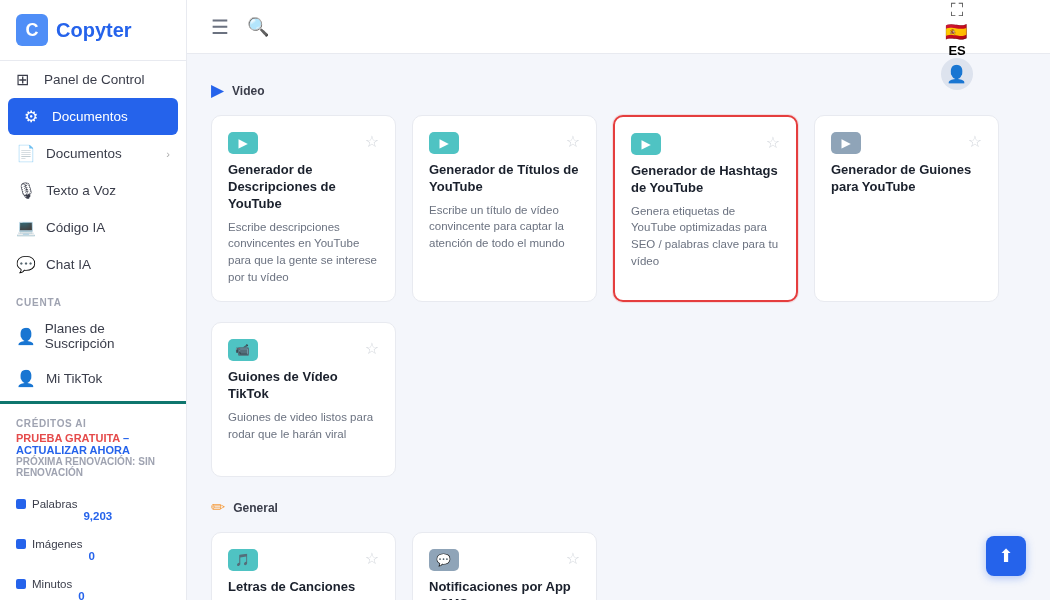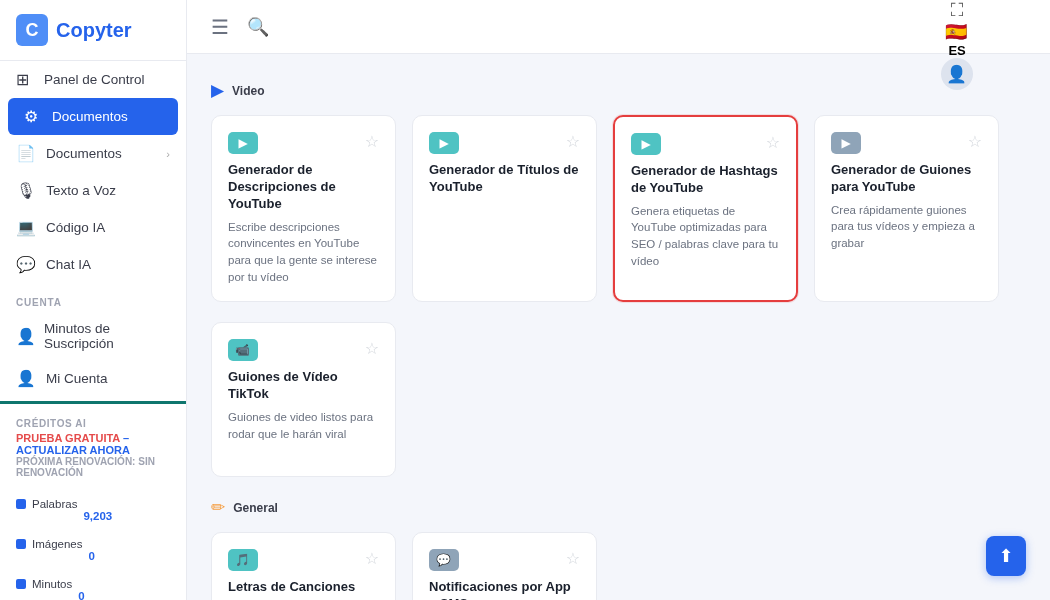--- a/index.html
+++ b/index.html
@@ -154,25 +154,25 @@
     <span>Código IA</span>
   </div>
   <div class="sidebar-item">
     <span class="icon">💬</span>
     <span>Chat IA</span>
   </div>
 
   <div class="sidebar-section-label">CUENTA</div>
   <div class="sidebar-item">
     <span class="icon">👤</span>
-    <span>Minutos de Suscripción</span>
+    <span>Planes de Suscripción</span>
   </div>
   <div class="sidebar-item">
     <span class="icon">👤</span>
-    <span>Mi Cuenta</span>
+    <span>Mi TikTok</span>
   </div>
 
   <div class="sidebar-credits">
     <div class="credits-plan">CRÉDITOS AI</div>
     <div class="credits-plan-value">
       <span class="free">PRUEBA GRATUITA</span>
       <span class="update">– ACTUALIZAR AHORA</span>
     </div>
     <div class="credits-renovation">PRÓXIMA RENOVACIÓN: SIN RENOVACIÓN</div>
     <div class="credits-row">
@@ -237,38 +237,38 @@
         <div class="card-title">Generador de Descripciones de YouTube</div>
         <div class="card-desc">Escribe descripciones convincentes en YouTube para que la gente se interese por tu vídeo</div>
       </div>
 
       <div class="card">
         <div class="card-top">
           <div class="card-badge" style="background:#4fc3c3;">▶</div>
           <span class="card-star">☆</span>
         </div>
         <div class="card-title">Generador de Títulos de YouTube</div>
+        <div class="card-desc">Escribe un título de vídeo convincente para captar la atención de todo el mundo</div>
       </div>
 
       <div class="card selected">
         <div class="card-top">
           <div class="card-badge" style="background:#4fc3c3;">▶</div>
           <span class="card-star">☆</span>
         </div>
         <div class="card-title">Generador de Hashtags de YouTube</div>
         <div class="card-desc">Genera etiquetas de YouTube optimizadas para SEO / palabras clave para tu vídeo</div>
       </div>
 
       <div class="card">
         <div class="card-top">
           <div class="card-badge" style="background:#8fa4b8;">▶</div>
           <span class="card-star">☆</span>
         </div>
         <div class="card-title">Generador de Guiones para YouTube</div>
-        <div class="card-desc">Crea rápidamente guiones para tus vídeos y empieza a grabar</div>
       </div>
     </div>
 
     <div class="cards-row">
       <div class="card">
         <div class="card-top">
           <div class="card-badge" style="background:#4fc3c3;">📹</div>
           <span class="card-star">☆</span>
         </div>
         <div class="card-title">Guiones de Vídeo TikTok</div>

